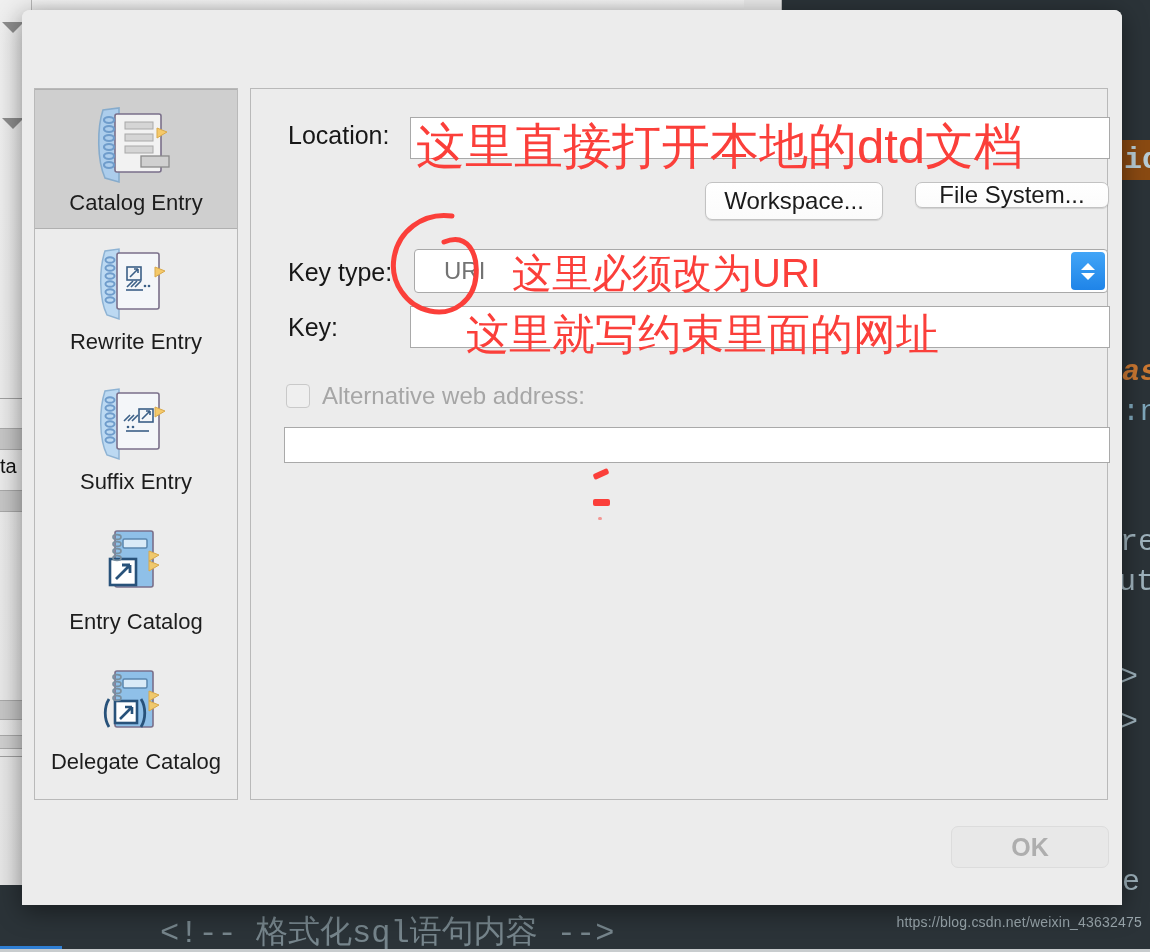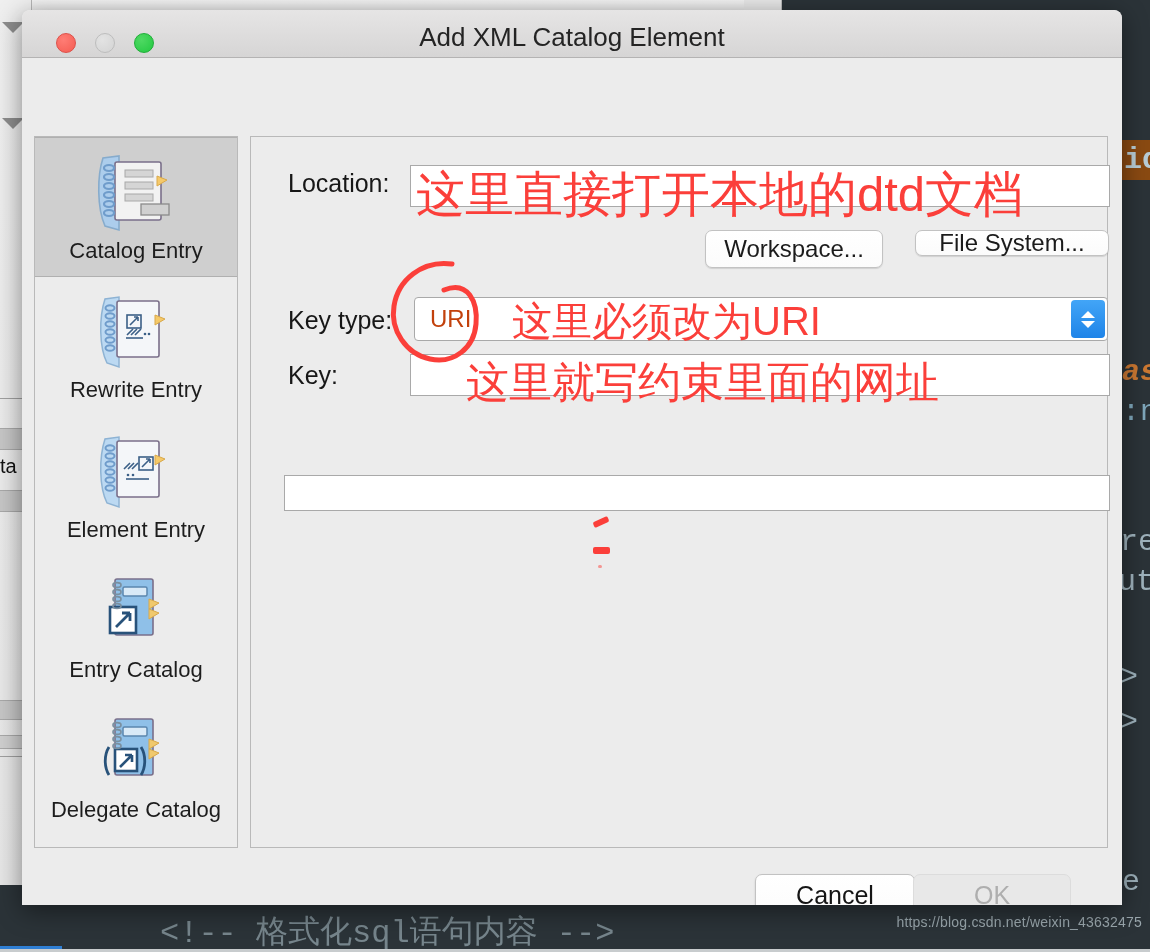--- a/index.html
+++ b/index.html
@@ -172,21 +172,21 @@
     cursor: default;
   }
   .combo {
     position: absolute;
     background: #fff;
     border: 1px solid #a9a9a9;
     border-radius: 4px;
     display: flex; align-items: center;
   }
   .combo-value {
-    font-size: 24px; color: #c2410c; padding-left: 15px;
+    font-size: 24px; color: #737373; padding-left: 29px;
     font-family: "Liberation Sans", sans-serif;
   }
   .stepper {
     position: absolute; right: 2px; top: 2px;
     width: 34px; height: 38px;
     background: linear-gradient(to bottom,#42a5f7,#1f84e8);
     border-radius: 4px;
     display: flex; flex-direction: column; align-items: center; justify-content: center; gap: 3px;
   }
   .chev { width: 0; height: 0; border-left: 7px solid transparent; border-right: 7px solid transparent; }
@@ -232,22 +232,22 @@
     display: flex; align-items: center; justify-content: center;
     font-size: 25px; font-family: "Liberation Sans", sans-serif;
   }
   .btn-cancel {
     left: 733px; width: 160px;
     background: linear-gradient(to bottom,#ffffff,#fcfcfc);
     border: 1px solid #c2c2c2; color: #151515;
     box-shadow: 0 1px 2px rgba(0,0,0,.16);
   }
   .btn-ok {
-    left: 891px; width: 158px;
-    background: #e8e8e8; border: 1px solid #dcdcdc; color: #aeaeae;
+    left: 929px; width: 158px;
+    background: #e8e8e8; border: 1px solid #dcdcdc; color: #aeaeae; font-weight: bold;
   }
 </style>
 </head>
 <body>
 
 <div id="root">
 
   <div class="editor-code c-id">id</div>
   <div class="editor-code c-as">as</div>
   <div class="editor-code c-n">:n</div>
@@ -271,28 +271,20 @@
     <div class="bg-row bg-row1"></div>
     <div class="bg-ta">ta</div>
     <div class="bg-row bg-row2"></div>
     <div class="bg-row bg-row3"></div>
     <div class="bg-row bg-row4"></div>
     <div class="bg-sep" style="top:756px"></div>
   </div>
 
   <div class="dialog">
 
-    <div class="titlebar">
-      <div class="tl-lights">
-        <div class="light close"></div>
-        <div class="light min"></div>
-        <div class="light max"></div>
-      </div>
-      <div class="title-text">Add XML Catalog Element</div>
-    </div>
 
     <div class="dialog-body">
 
       <div class="sidebar">
 
         <div class="side-item selected">
           <div class="side-icon">
             <svg width="86" height="90" viewBox="0 0 86 90">
               <path d="M10 12 C4 30 4 62 12 80 L26 84 L26 10 Z" fill="#a9cdf0" stroke="#7fa8cc" stroke-width="1.6" opacity=".9"></path>
               <rect x="22" y="16" width="46" height="58" rx="2" fill="#f2f2f2" stroke="#7a6f8a" stroke-width="1.6"></rect>
@@ -354,21 +346,21 @@
               <g stroke="#6f9ccb" stroke-width="2" fill="none">
                 <ellipse cx="17" cy="23" rx="4.5" ry="2.8"></ellipse>
                   <ellipse cx="17" cy="31" rx="4.5" ry="2.8"></ellipse>
                 <ellipse cx="17" cy="39" rx="4.5" ry="2.8"></ellipse>
                   <ellipse cx="17" cy="47" rx="4.5" ry="2.8"></ellipse>
                 <ellipse cx="17" cy="55" rx="4.5" ry="2.8"></ellipse>
                   <ellipse cx="17" cy="63" rx="4.5" ry="2.8"></ellipse>
               </g>
             </svg>
           </div>
-          <div class="side-label">Element Entry</div>
+          <div class="side-label">Suffix Entry</div>
         </div>
 
         <div class="side-item">
           <div class="side-icon">
             <svg width="86" height="90" viewBox="0 0 86 90">
               <rect x="22" y="14" width="38" height="56" rx="2" fill="#8fc0e8" stroke="#7a6f8a" stroke-width="1.6"></rect>
               <path d="M56 34 L66 38 L56 44 Z" fill="#f0c96d" stroke="#d9a94a" stroke-width="1"></path>
               <path d="M56 44 L66 48 L56 54 Z" fill="#f0c96d" stroke="#d9a94a" stroke-width="1"></path>
               <rect x="30" y="22" width="24" height="9" rx="1.5" fill="#d9eaf7" stroke="#5b86ae" stroke-width="1.5"></rect>
               <rect x="17" y="42" width="26" height="26" fill="#fff" stroke="#28527a" stroke-width="2.6"></rect>
@@ -420,32 +412,35 @@
         <span class="combo-value">URI</span>
         <span class="stepper">
           <span class="chev up"></span>
           <span class="chev down"></span>
         </span>
       </div>
 
       <div class="row-label" style="left:266px; top:303px;">Key:</div>
       <div class="field" style="left:388px; top:296px; width:700px; height:42px;"></div>
 
+      <div class="checkrow">
+        <span class="checkbox"></span>
+        <span class="check-label">Alternative web address:</span>
+      </div>
       <div class="field" style="left:262px; top:417px; width:826px; height:36px;"></div>
 
       <div class="red-note red-loc">这里直接打开本地的dtd文档</div>
       <div class="red-note red-key-type">这里必须改为URI</div>
       <div class="red-note red-key">这里就写约束里面的网址</div>
 
       <svg class="red-circle" viewBox="0 0 120 108">
         <path d="M70 6 C40 2 16 22 12 48 C8 72 24 96 48 101 C72 106 92 90 94 66 C96 44 86 22 62 32" fill="none" stroke="#fb3f3a" stroke-width="5" stroke-linecap="round"></path>
       </svg>
 
       <div class="red-dash dash1"></div>
       <div class="red-dash dash2"></div>
       <div class="red-dash dash3"></div>
 
-      <div class="footer-btn btn-cancel">Cancel</div>
       <div class="footer-btn btn-ok">OK</div>
 
     </div>
   </div>
 </div>
 
 </body></html>

